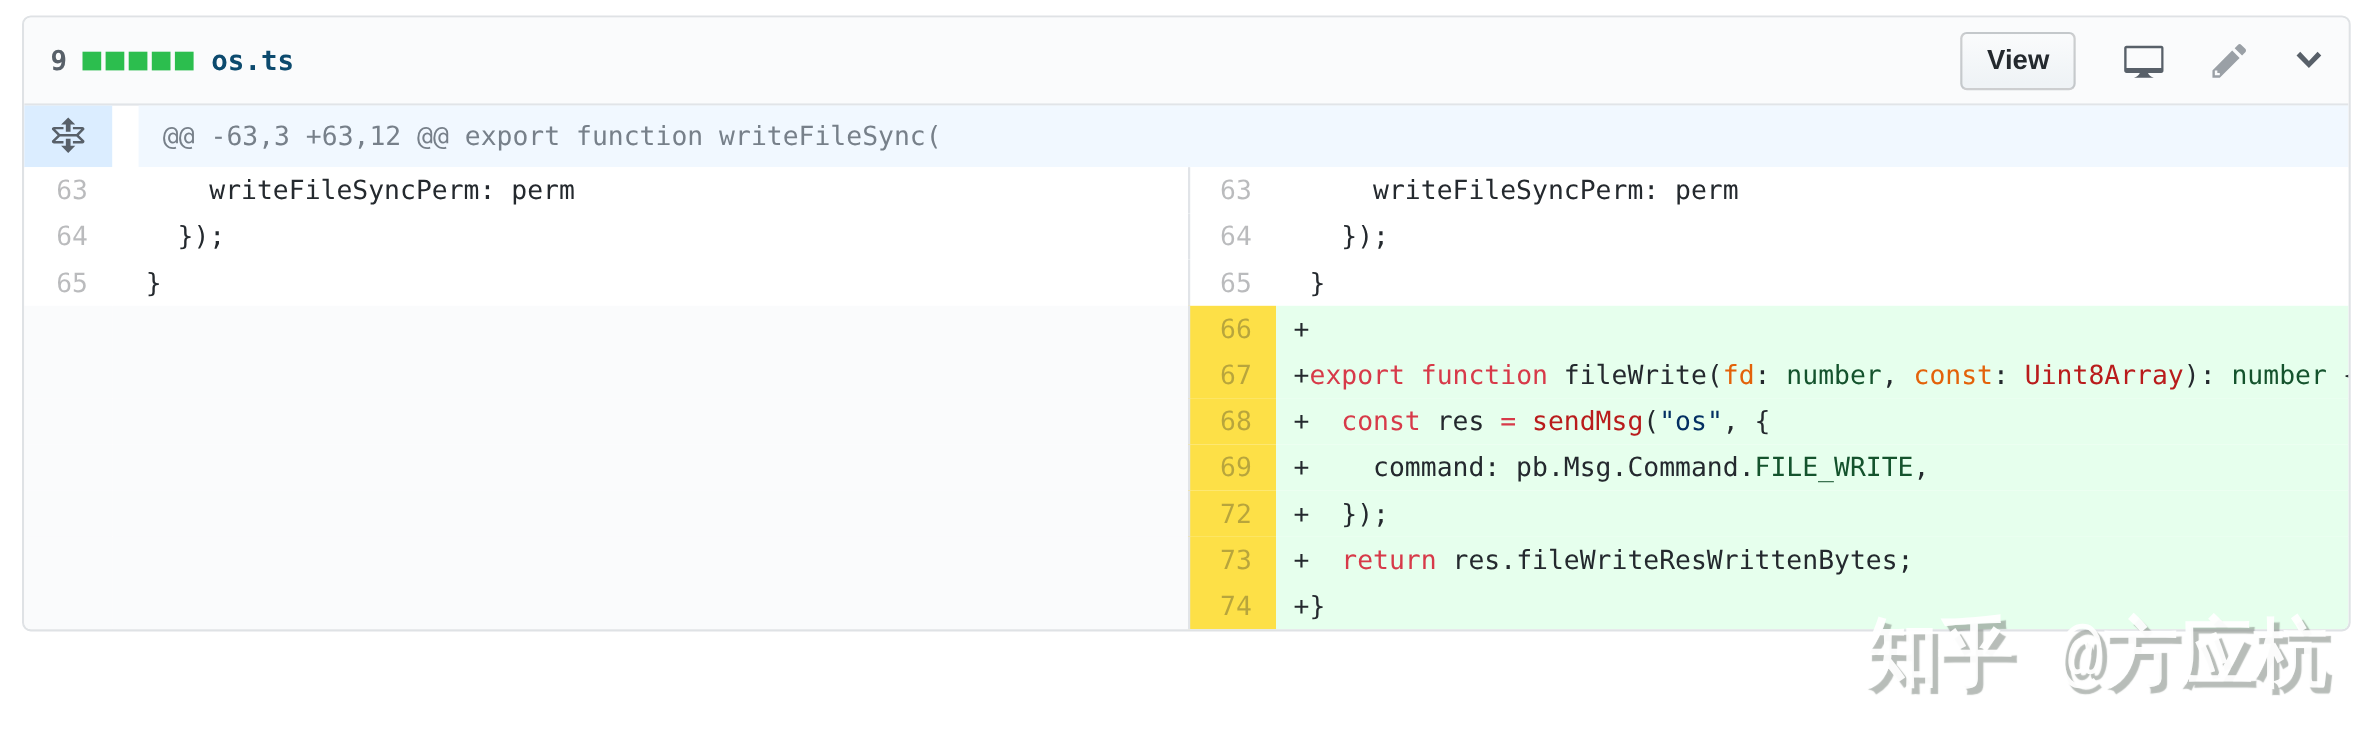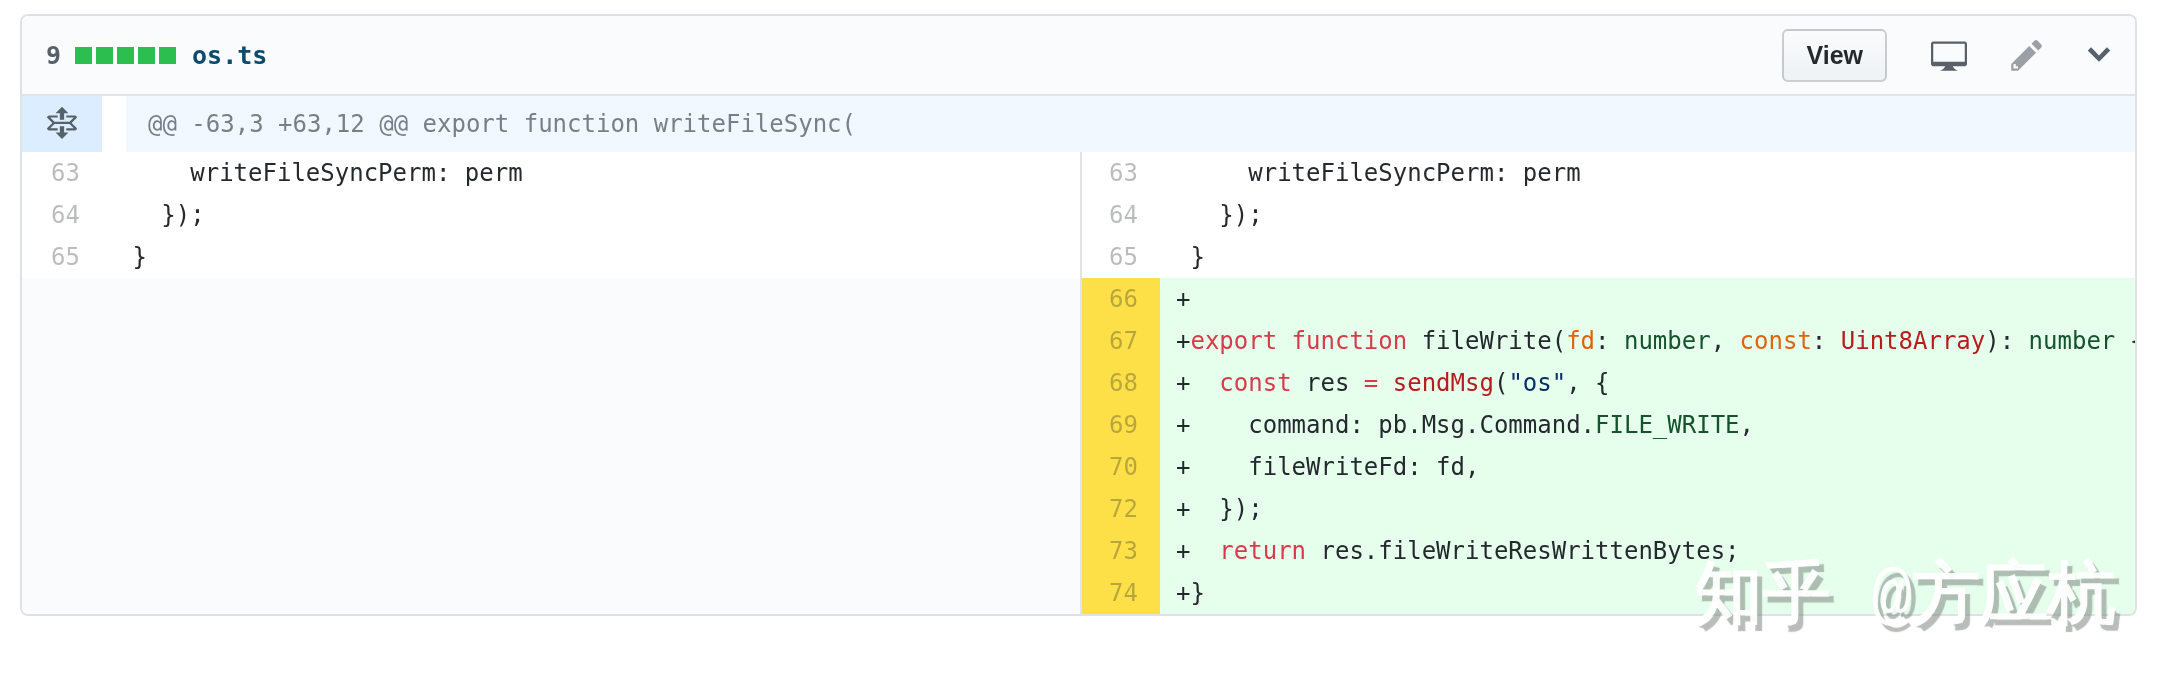--- a/index.html
+++ b/index.html
@@ -154,26 +154,20 @@
       </div>
       <div class="diff-row">
         <div class="gut bg-empty"></div>
         <div class="code lcode bg-empty"></div>
         <div class="gut rgut bg-addg">69</div>
         <div class="code rcode bg-add"><span>+    command: pb.Msg.Command.</span><span class="c-b">FILE_WRITE</span><span>,</span></div>
       </div>
       <div class="diff-row">
         <div class="gut bg-empty"></div>
         <div class="code lcode bg-empty"></div>
-        <div class="gut rgut bg-addg">70</div>
-        <div class="code rcode bg-add"><span>+    fileWriteFd: fd,</span></div>
-      </div>
-      <div class="diff-row">
-        <div class="gut bg-empty"></div>
-        <div class="code lcode bg-empty"></div>
         <div class="gut rgut bg-addg">72</div>
         <div class="code rcode bg-add"><span>+  });</span></div>
       </div>
       <div class="diff-row">
         <div class="gut bg-empty"></div>
         <div class="code lcode bg-empty"></div>
         <div class="gut rgut bg-addg">73</div>
         <div class="code rcode bg-add"><span>+  </span><span class="c-k">return</span><span> res.fileWriteResWrittenBytes;</span></div>
       </div>
       <div class="diff-row">

